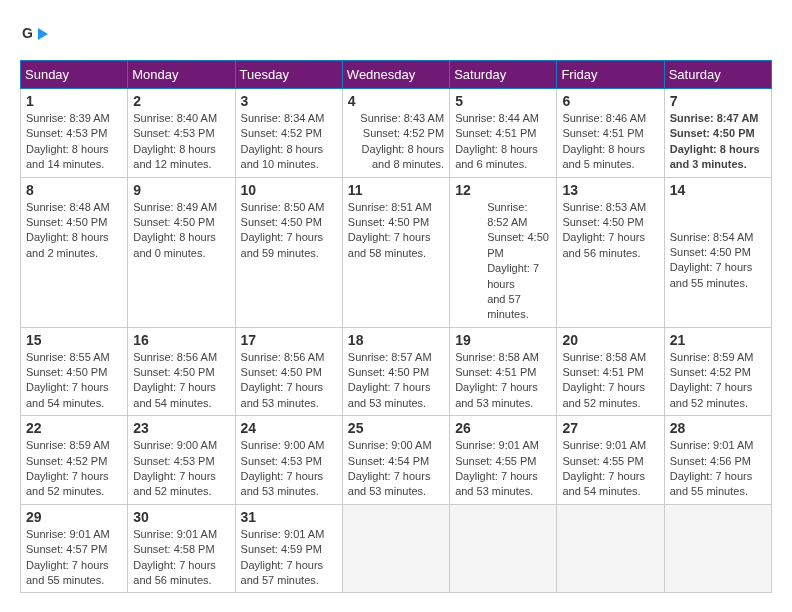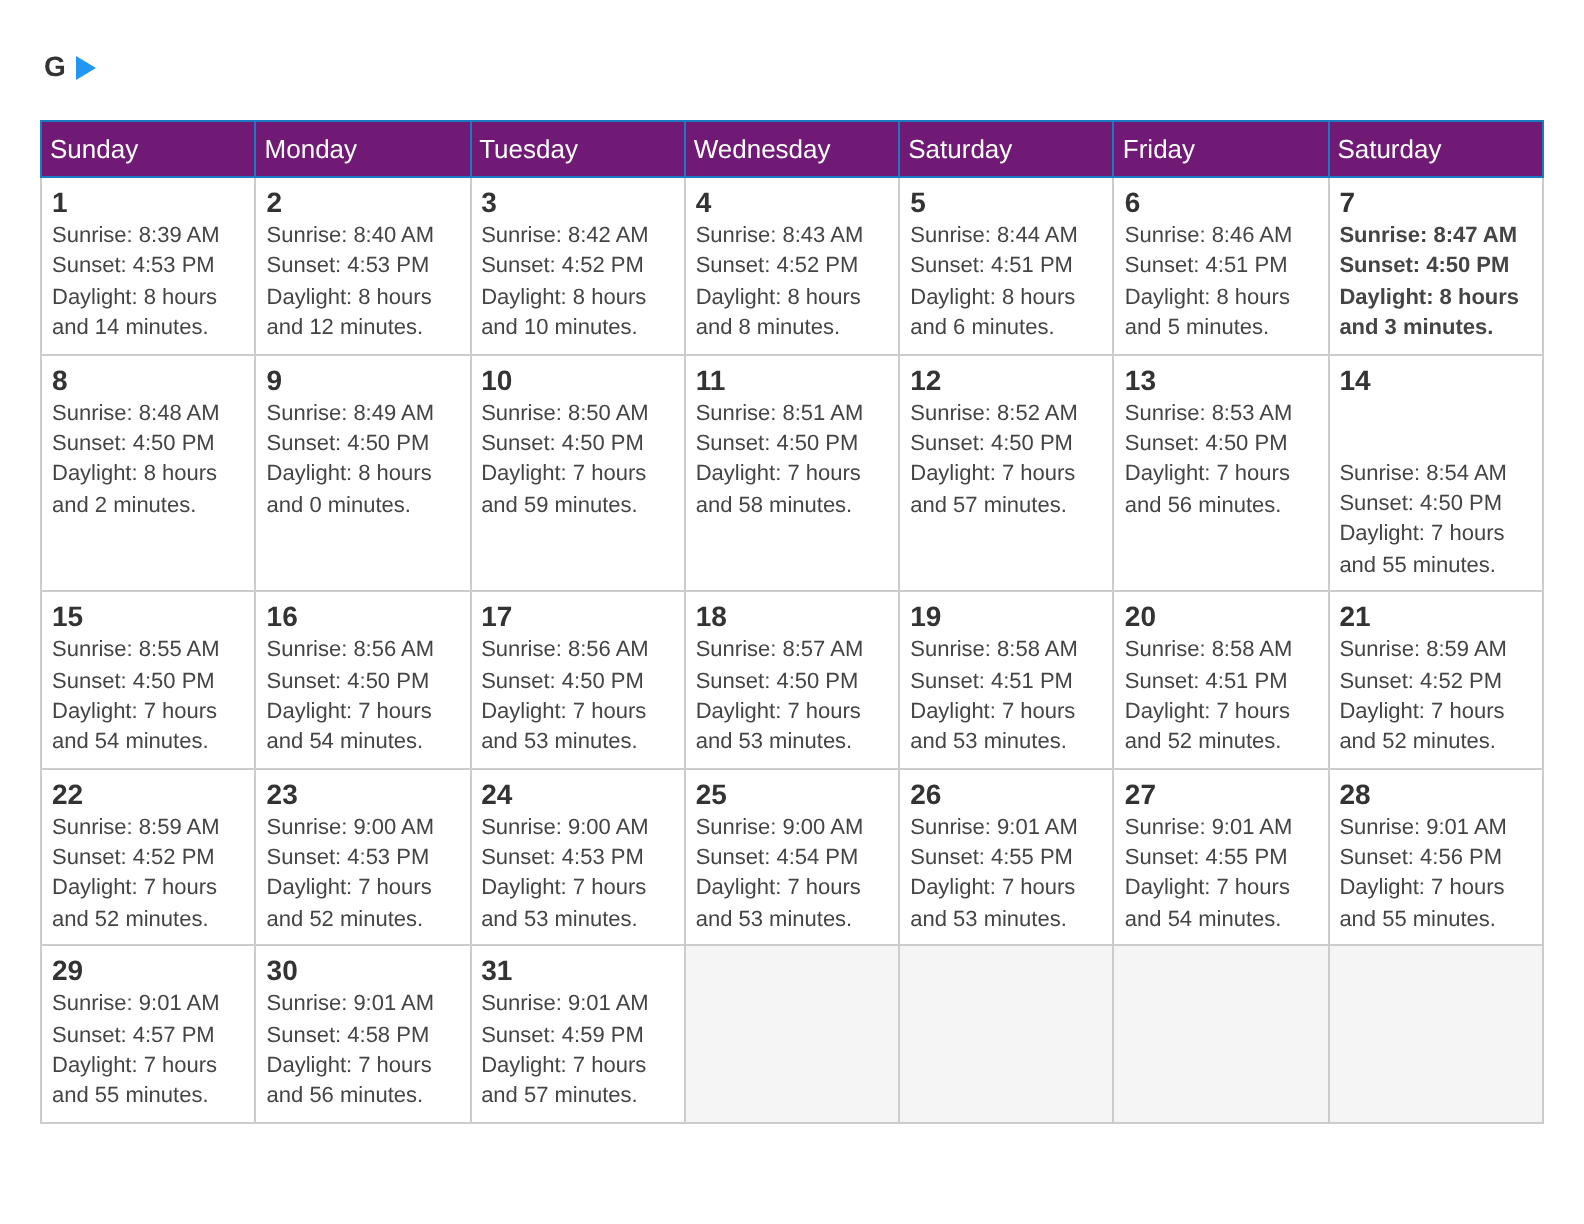--- a/index.html
+++ b/index.html
@@ -133,28 +133,28 @@
         </td>
         <td>
           <span class="day-num">2</span>
           <div class="day-info" style="white-space: pre-line;">Sunrise: 8:40 AM
 Sunset: 4:53 PM
 Daylight: 8 hours
 and 12 minutes.</div>
         </td>
         <td>
           <span class="day-num">3</span>
-          <div class="day-info" style="white-space: pre-line;">Sunrise: 8:42 AM
+          <div class="day-info" style="white-space: pre-line;">Sunrise: 8:34 AM
 Sunset: 4:52 PM
 Daylight: 8 hours
 and 10 minutes.</div>
         </td>
         <td>
           <span class="day-num">4</span>
-          <div class="day-info" style="white-space: pre-line;">Sunrise: 8:43 AM
+          <div class="day-info" style="white-space: pre-line; text-align: right;">Sunrise: 8:43 AM
 Sunset: 4:52 PM
 Daylight: 8 hours
 and 8 minutes.</div>
         </td>
         <td>
           <span class="day-num">5</span>
           <div class="day-info" style="white-space: pre-line;">Sunrise: 8:44 AM
 Sunset: 4:51 PM
 Daylight: 8 hours
 and 6 minutes.</div>
@@ -198,21 +198,21 @@
         </td>
         <td>
           <span class="day-num">11</span>
           <div class="day-info" style="white-space: pre-line;">Sunrise: 8:51 AM
 Sunset: 4:50 PM
 Daylight: 7 hours
 and 58 minutes.</div>
         </td>
         <td>
           <span class="day-num">12</span>
-          <div class="day-info" style="white-space: pre-line;">Sunrise: 8:52 AM
+          <div class="day-info" style="white-space: pre-line; margin-left: 32px;">Sunrise: 8:52 AM
 Sunset: 4:50 PM
 Daylight: 7 hours
 and 57 minutes.</div>
         </td>
         <td>
           <span class="day-num">13</span>
           <div class="day-info" style="white-space: pre-line;">Sunrise: 8:53 AM
 Sunset: 4:50 PM
 Daylight: 7 hours
 and 56 minutes.</div>

